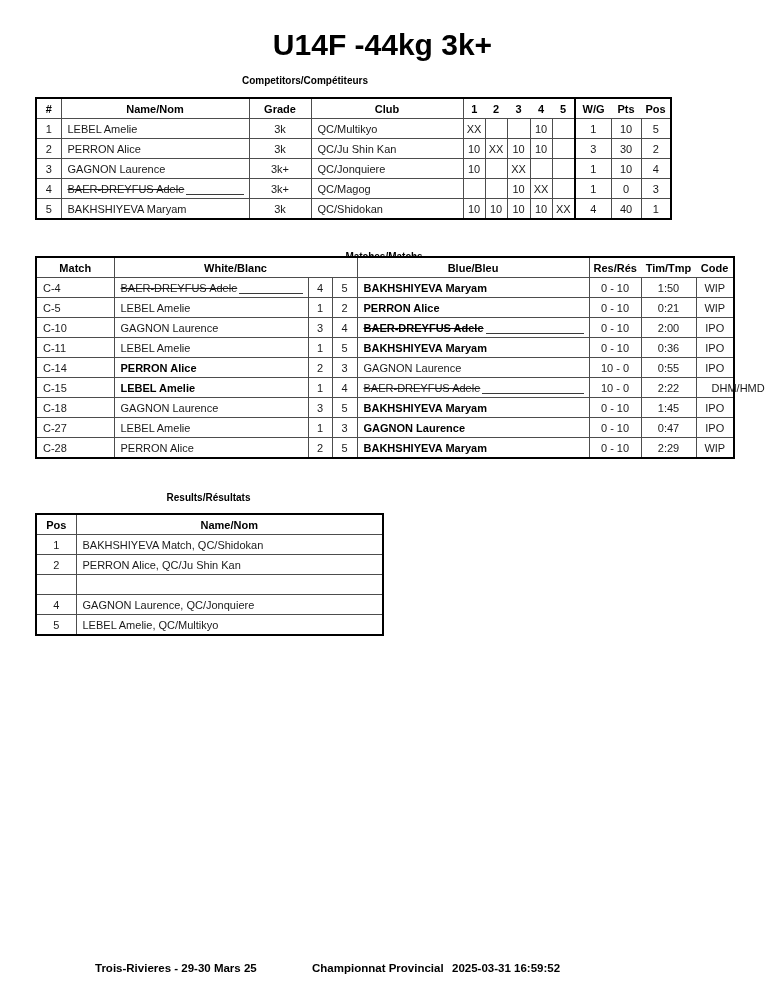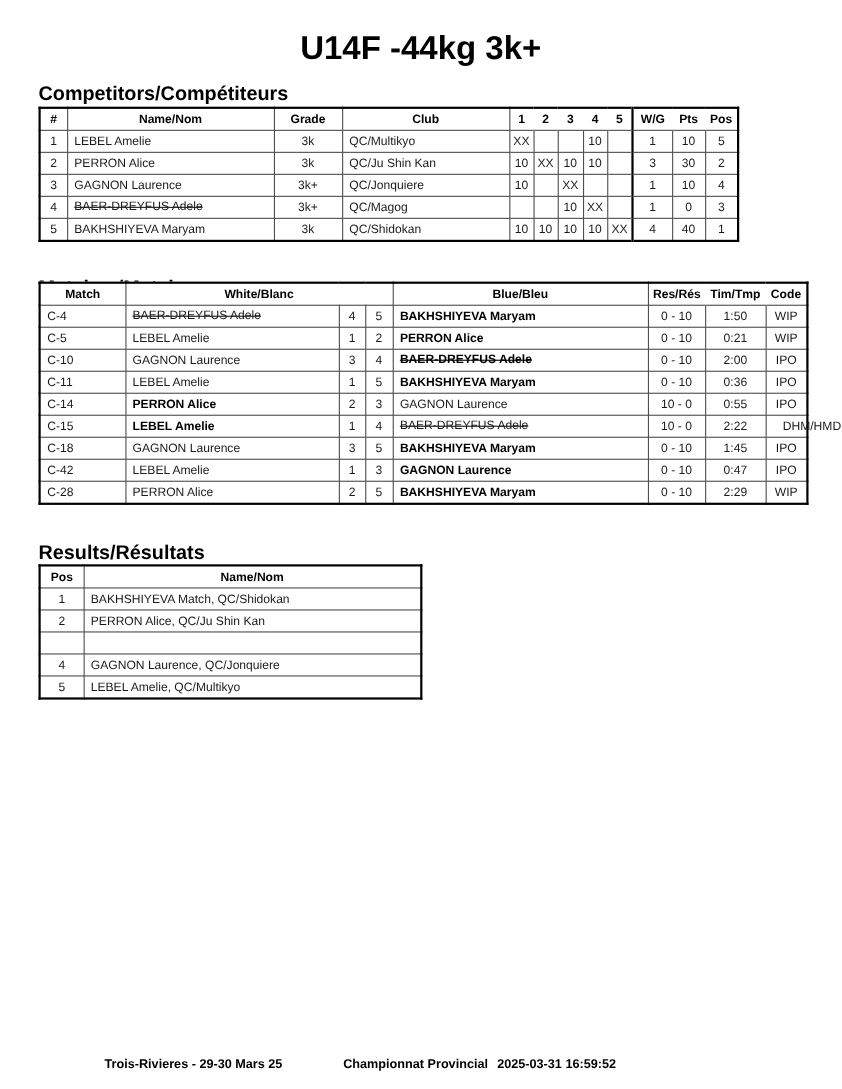--- a/index.html
+++ b/index.html
@@ -6,21 +6,22 @@
   body {
     width:765px; height:990px; background:#ffffff; position:relative;
     font-family:"Liberation Sans", sans-serif; color:#111;
     overflow:hidden;
   }
   .page-title {
     position:absolute; top:28px; left:0; width:765px;
     text-align:center; font-size:30px; font-weight:bold; color:#000;
   }
   .sec-heading {
-    position:absolute; font-size:18px; font-weight:bold; color:#000;
+    position:absolute; font-size:10px; font-weight:bold; color:#000;
+    text-align:center;
   }
   #competitors-heading { top:75px;  left:35px; width:540px; }
   #matches-heading     { top:235px; left:35px; width:698px;margin-top:16px; }
   #results-heading     { top:492px; left:35px; width:347px; }
 
   table {
     position:absolute; border-collapse:collapse; table-layout:fixed;
     border:2px solid #000; background:#fff;
   }
   #competitors-table { top:97px;  left:35px; width:637px; }
@@ -34,21 +35,21 @@
   }
   th { font-weight:bold; text-align:center; color:#000; padding:0 2px; }
   td.center { text-align:center; }
   td.left   { text-align:left; padding-left:6px; }
   .match-id { padding-left:12px; }
   .thick-left { border-left:2px solid #000 !important; }
   .hnd { border-left-style:none; border-right-style:none; }
 
   .win { font-weight:bold; color:#000; }
 
-  .strikewrap { display:flex; align-items:flex-start; width:100%;flex-direction:column; }
+  .strikewrap { display:flex; align-items:flex-end; width:100%; }
   .strikewrap .sname { text-decoration:line-through; text-decoration-thickness:1px; }
   .strikewrap .sline { flex:1 1 auto; height:1px; background:#3a3a3a; margin:0 2px; }
 
   td.code-cell { text-align:center; }
   td.code-over { overflow:visible; text-align:left; padding-left:3px; }
   td.code-over span { white-space:nowrap;padding-left:12px; }
 
   .footer-item { position:absolute; top:962px; font-size:11.5px; font-weight:bold; color:#000; }
   #footer-left   { left:95px; }
   #footer-center { left:312px; }
@@ -274,21 +275,21 @@
         <td class="left match-id">C-18</td>
         <td class="left">GAGNON Laurence</td>
         <td class="center">3</td>
         <td class="center">5</td>
         <td class="left win">BAKHSHIYEVA Maryam</td>
         <td class="center">0 - 10</td>
         <td class="center">1:45</td>
         <td class="code-cell"><span>IPO</span></td>
       </tr>
       <tr>
-        <td class="left match-id">C-42</td>
+        <td class="left match-id">C-27</td>
         <td class="left">LEBEL Amelie</td>
         <td class="center">1</td>
         <td class="center">3</td>
         <td class="left win">GAGNON Laurence</td>
         <td class="center">0 - 10</td>
         <td class="center">0:47</td>
         <td class="code-cell"><span>IPO</span></td>
       </tr>
       <tr>
         <td class="left match-id">C-28</td>

